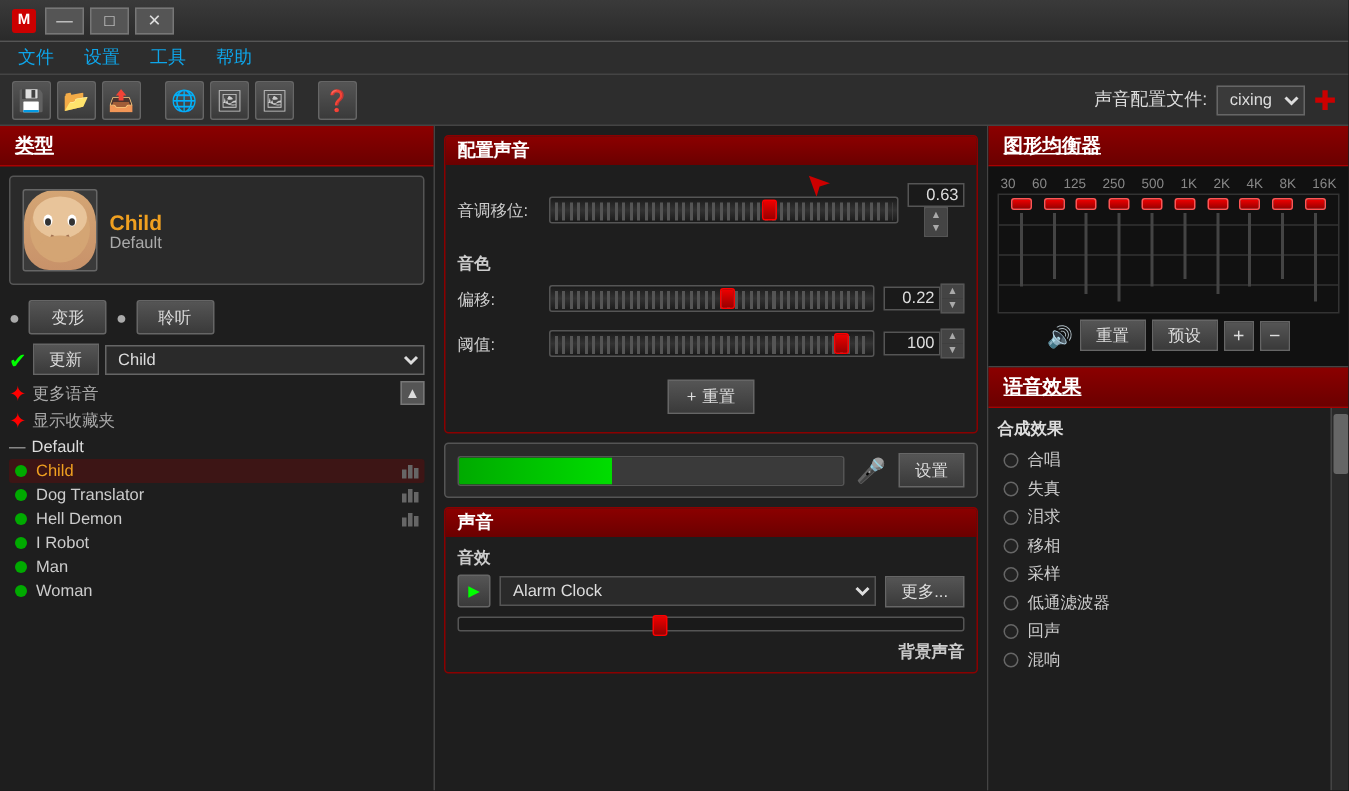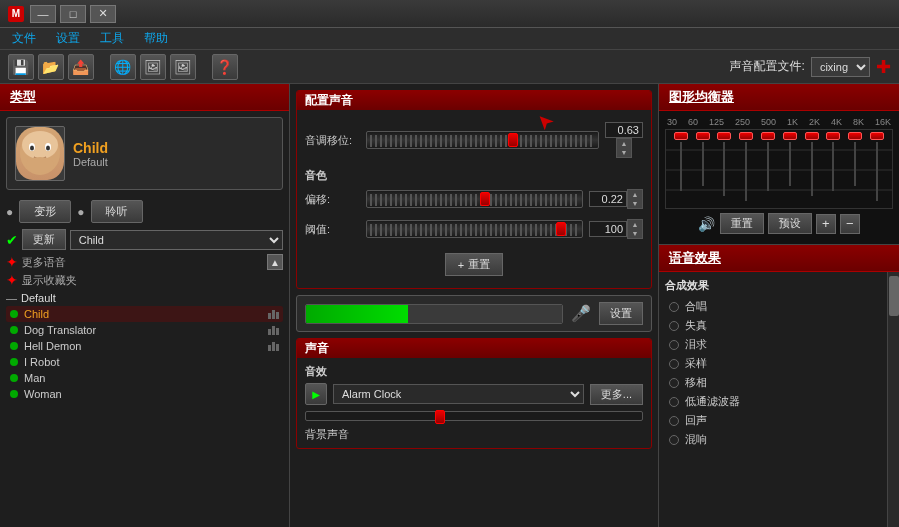--- a/index.html
+++ b/index.html
@@ -466,22 +466,23 @@
       width: 10px; height: 14px;
       background: linear-gradient(to bottom, #e00, #900);
       border: 1px solid #f00;
       border-radius: 2px;
       transform: translateX(-50%);
       cursor: grab;
     }
     .bg-sound-label {
       color: #ccc;
       font-size: 11px;
-      font-weight: normal;
+      font-weight: bold;
       margin-top: 4px;
+      text-align: right;
     }
 
     
     .right-panel {
       width: 240px;
       min-width: 240px;
       display: flex;
       flex-direction: column;
       background: #1e1e1e;
     }
@@ -919,25 +920,25 @@
           <div class="effect-item">
             <div class="radio-dot"></div>
             <span>失真</span>
           </div>
           <div class="effect-item">
             <div class="radio-dot"></div>
             <span>泪求</span>
           </div>
           <div class="effect-item">
             <div class="radio-dot"></div>
-            <span>采样</span>
+            <span>移相</span>
           </div>
           <div class="effect-item">
             <div class="radio-dot"></div>
-            <span>移相</span>
+            <span>采样</span>
           </div>
           <div class="effect-item">
             <div class="radio-dot"></div>
             <span>低通滤波器</span>
           </div>
           <div class="effect-item">
             <div class="radio-dot"></div>
             <span>回声</span>
           </div>
           <div class="effect-item">

